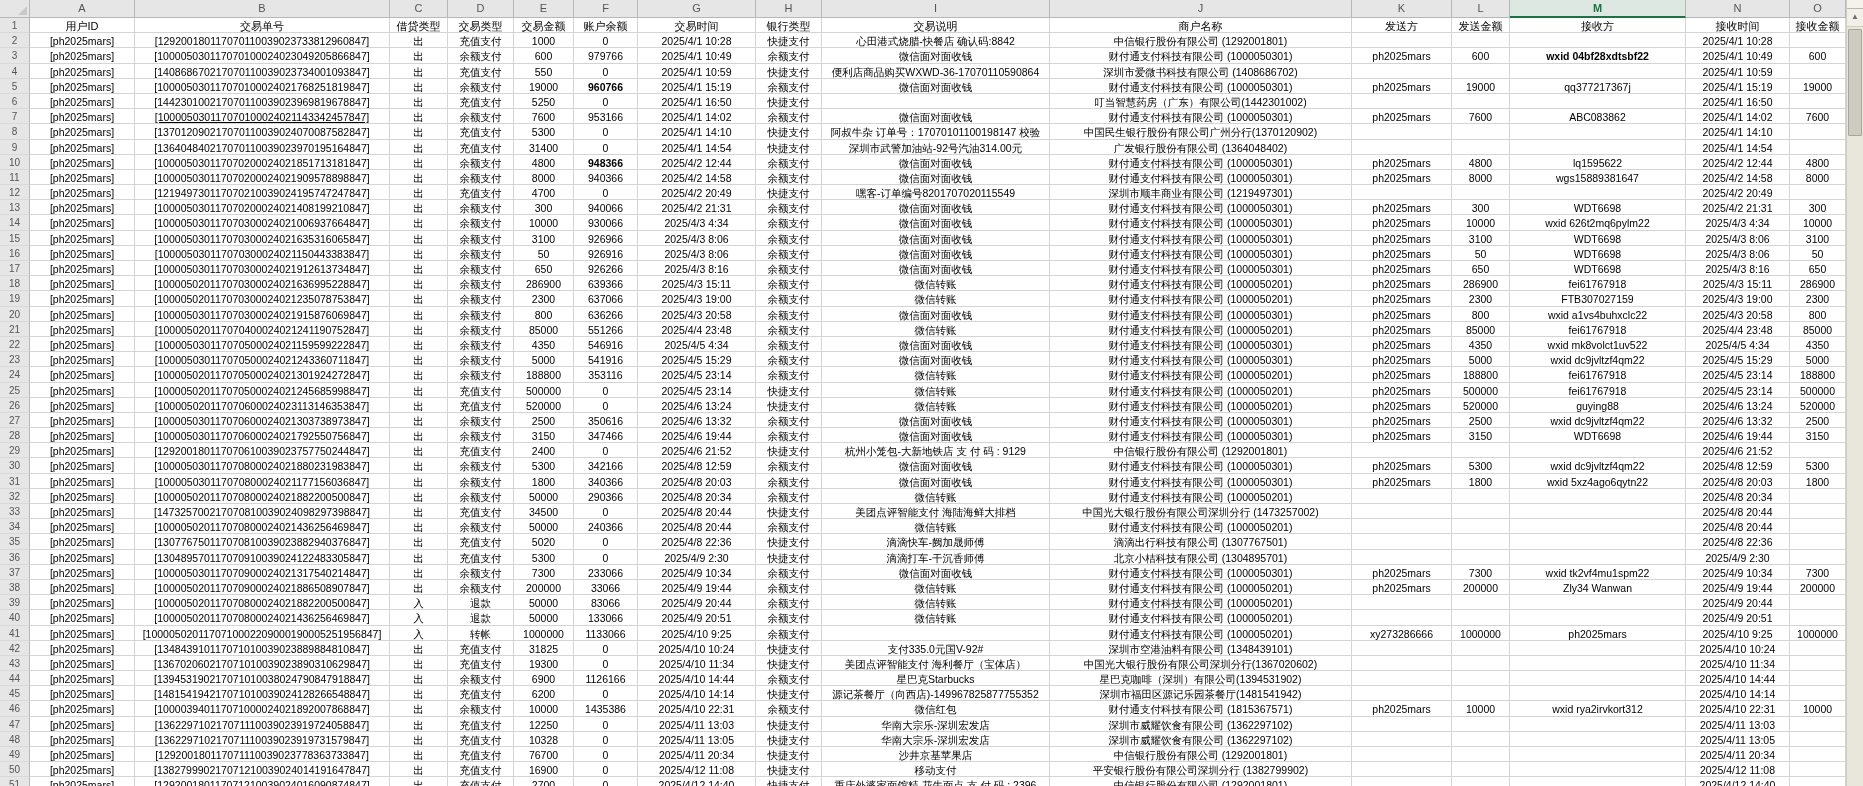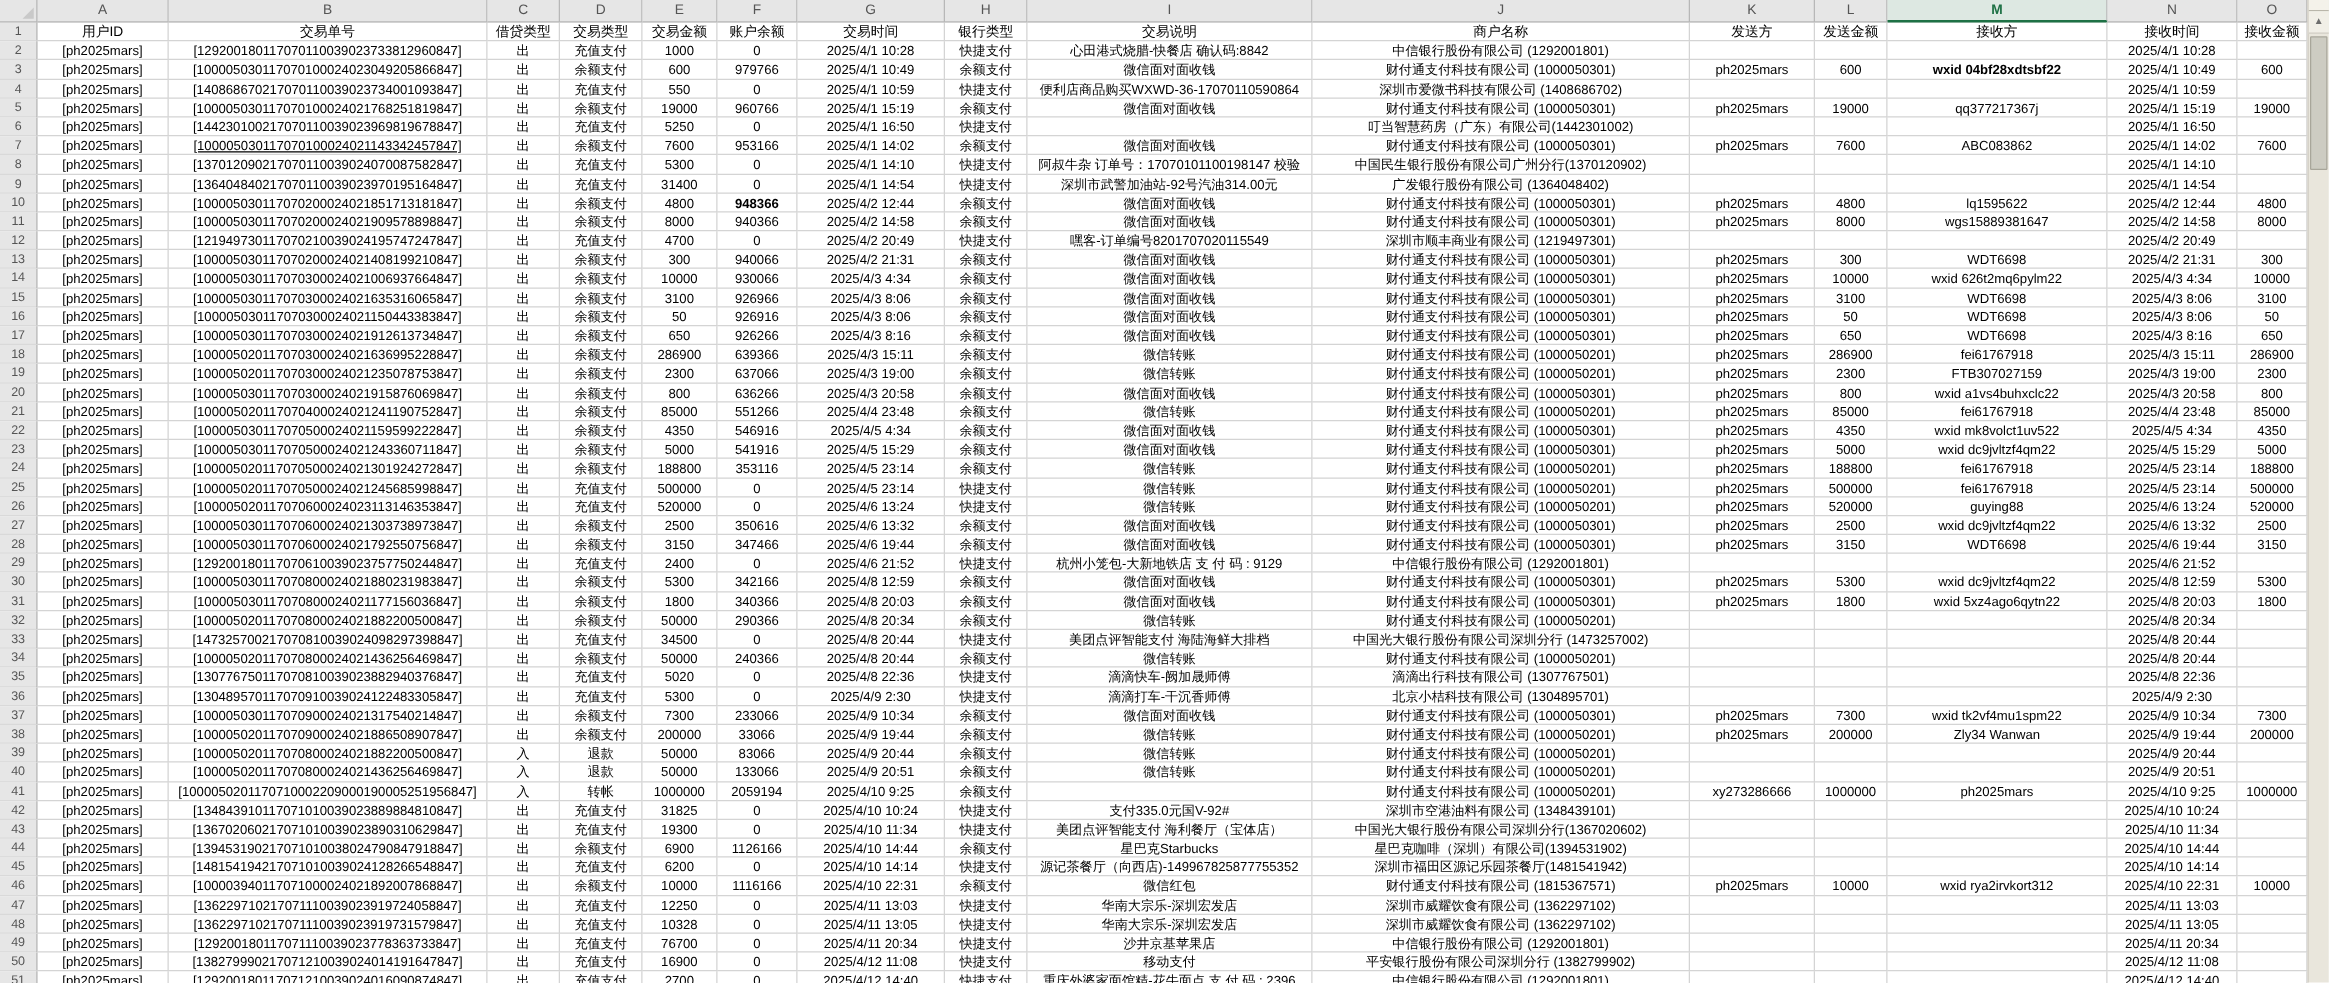--- a/index.html
+++ b/index.html
@@ -122,21 +122,21 @@
         <div class="cell" style="width: 104px;">2025/4/1 10:59</div>
         <div class="cell" style="width: 56px;"></div>
       </div>
       <div class="row">
         <div class="rownum">5</div>
         <div class="cell" style="width: 105px;">[ph2025mars]</div>
         <div class="cell" style="width: 255px;">[100005030117070100024021768251819847]</div>
         <div class="cell" style="width: 58px;">出</div>
         <div class="cell" style="width: 66px;">余额支付</div>
         <div class="cell" style="width: 60px;">19000</div>
-        <div class="cell" style="width: 64px;">960766</div>
+        <div class="cell" style="width: 64px; font-weight: bold;">960766</div>
         <div class="cell" style="width: 118px;">2025/4/1 15:19</div>
         <div class="cell" style="width: 66px;">余额支付</div>
         <div class="cell" style="width: 228px;">微信面对面收钱</div>
         <div class="cell" style="width: 302px;">财付通支付科技有限公司 (1000050301)</div>
         <div class="cell" style="width: 100px;">ph2025mars</div>
         <div class="cell" style="width: 58px;">19000</div>
         <div class="cell" style="width: 176px;">qq377217367j</div>
         <div class="cell" style="width: 104px;">2025/4/1 15:19</div>
         <div class="cell" style="width: 56px;">19000</div>
       </div>
@@ -770,21 +770,21 @@
         <div class="cell" style="width: 104px;">2025/4/9 20:51</div>
         <div class="cell" style="width: 56px;"></div>
       </div>
       <div class="row">
         <div class="rownum">41</div>
         <div class="cell" style="width: 105px;">[ph2025mars]</div>
         <div class="cell" style="width: 255px;">[1000050201170710002209000190005251956847]</div>
         <div class="cell" style="width: 58px;">入</div>
         <div class="cell" style="width: 66px;">转帐</div>
         <div class="cell" style="width: 60px;">1000000</div>
-        <div class="cell" style="width: 64px;">2059194</div>
+        <div class="cell" style="width: 64px;">1133066</div>
         <div class="cell" style="width: 118px;">2025/4/10 9:25</div>
         <div class="cell" style="width: 66px;">余额支付</div>
         <div class="cell" style="width: 228px;"></div>
         <div class="cell" style="width: 302px;">财付通支付科技有限公司 (1000050201)</div>
         <div class="cell" style="width: 100px;">xy273286666</div>
         <div class="cell" style="width: 58px;">1000000</div>
         <div class="cell" style="width: 176px;">ph2025mars</div>
         <div class="cell" style="width: 104px;">2025/4/10 9:25</div>
         <div class="cell" style="width: 56px;">1000000</div>
       </div>
@@ -860,21 +860,21 @@
         <div class="cell" style="width: 104px;">2025/4/10 14:14</div>
         <div class="cell" style="width: 56px;"></div>
       </div>
       <div class="row">
         <div class="rownum">46</div>
         <div class="cell" style="width: 105px;">[ph2025mars]</div>
         <div class="cell" style="width: 255px;">[100003940117071000024021892007868847]</div>
         <div class="cell" style="width: 58px;">出</div>
         <div class="cell" style="width: 66px;">余额支付</div>
         <div class="cell" style="width: 60px;">10000</div>
-        <div class="cell" style="width: 64px;">1116166</div>
+        <div class="cell" style="width: 64px;">1435386</div>
         <div class="cell" style="width: 118px;">2025/4/10 22:31</div>
         <div class="cell" style="width: 66px;">余额支付</div>
         <div class="cell" style="width: 228px;">微信红包</div>
         <div class="cell" style="width: 302px;">财付通支付科技有限公司 (1815367571)</div>
         <div class="cell" style="width: 100px;">ph2025mars</div>
         <div class="cell" style="width: 58px;">10000</div>
         <div class="cell" style="width: 176px;">wxid rya2irvkort312</div>
         <div class="cell" style="width: 104px;">2025/4/10 22:31</div>
         <div class="cell" style="width: 56px;">10000</div>
       </div>

